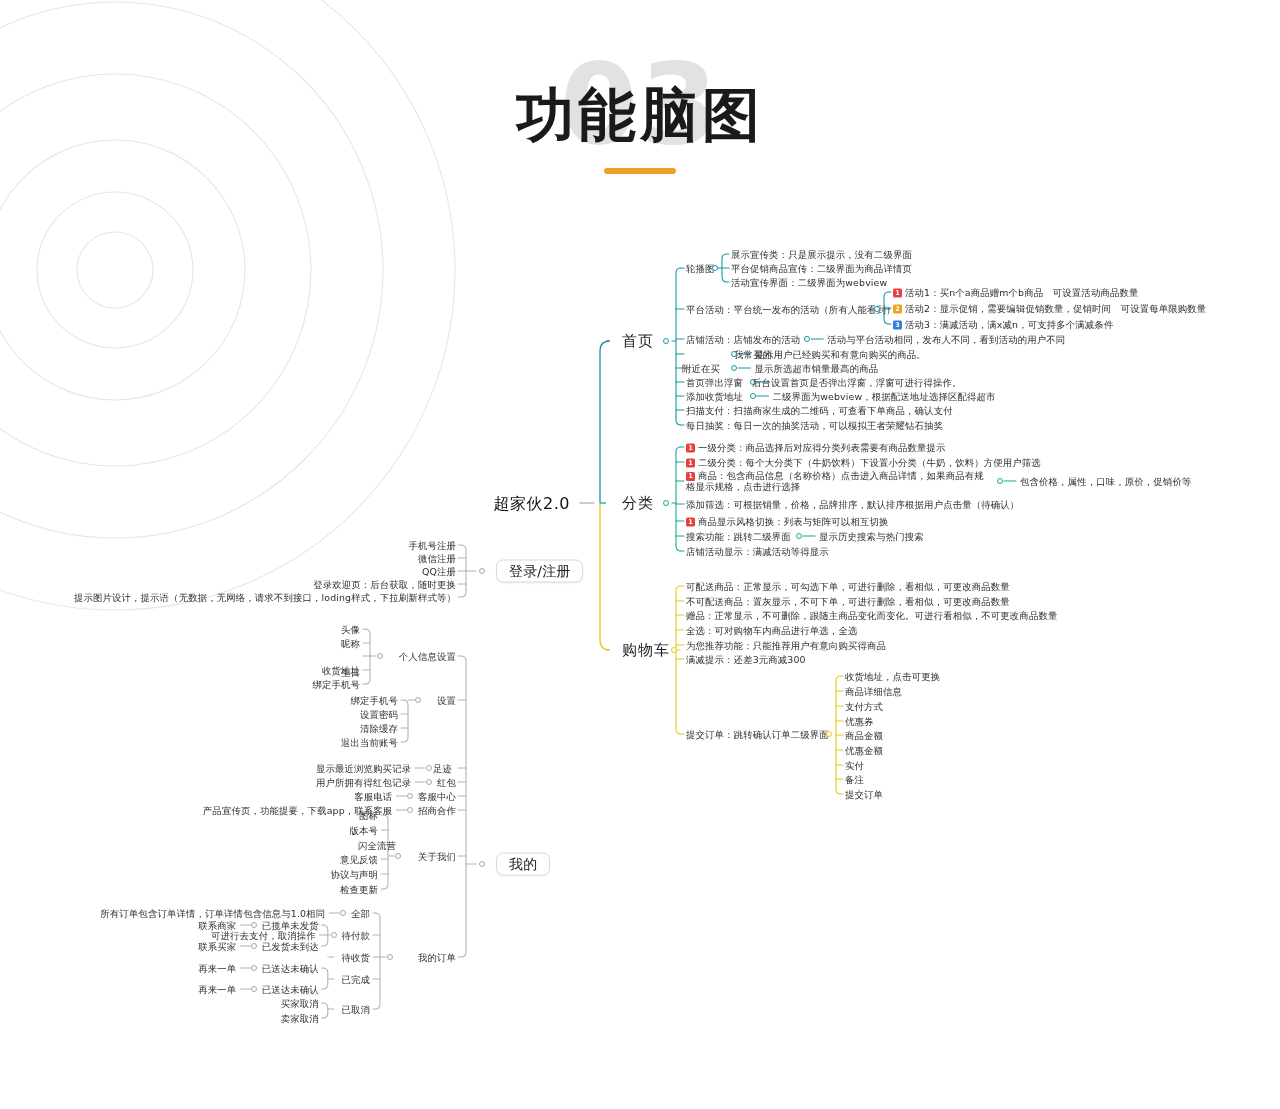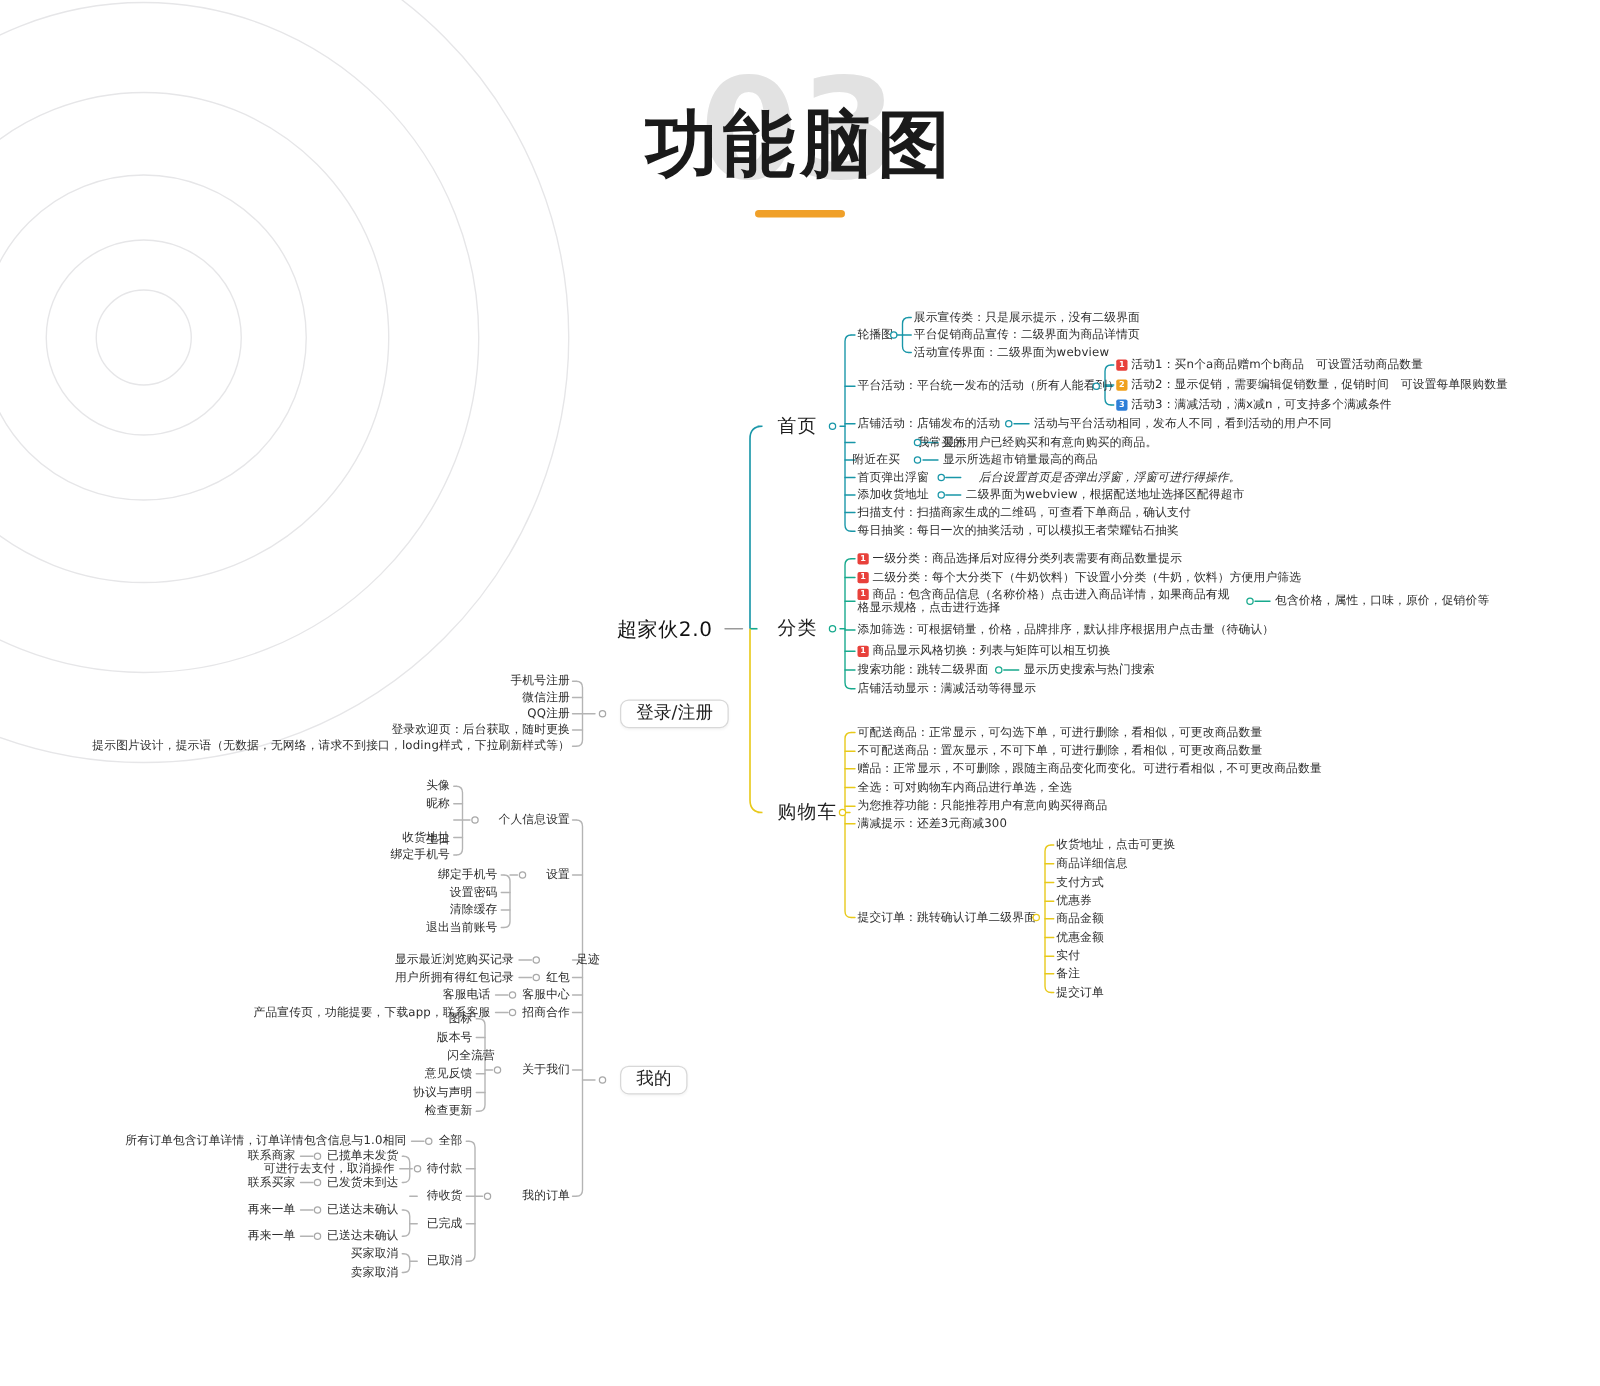--- a/index.html
+++ b/index.html
@@ -237,21 +237,21 @@
       <div class="dot teal" style="left: 807.2px; top: 339px;"></div>
       <div class="node r lvl2" style="left: 827.2px; top: 339px;">活动与平台活动相同，发布人不同，看到活动的用户不同</div>
       <div class="node r lvl2" style="left: 686px; top: 354px; margin-left: 48px;">我常买的</div>
       <div class="dot teal" style="left: 734.4px; top: 354px;"></div>
       <div class="node r lvl2" style="left: 754.4px; top: 354px;">显示用户已经购买和有意向购买的商品。</div>
       <div class="node r lvl2" style="left: 682px; top: 368px;">附近在买</div>
       <div class="dot teal" style="left: 734.4px; top: 368px;"></div>
       <div class="node r lvl2" style="left: 754.4px; top: 368px;">显示所选超市销量最高的商品</div>
       <div class="node r lvl2" style="left: 686px; top: 382px;">首页弹出浮窗</div>
       <div class="dot teal" style="left: 752.6px; top: 382px;"></div>
-      <div class="node r lvl2" style="left: 783px; top: 382px; font-style: italic;">后台设置首页是否弹出浮窗，浮窗可进行得操作。</div>
+      <div class="node r lvl2" style="left: 752px; top: 382px;">后台设置首页是否弹出浮窗，浮窗可进行得操作。</div>
       <div class="node r lvl2" style="left: 686px; top: 396px;">添加收货地址</div>
       <div class="dot teal" style="left: 752.6px; top: 396px;"></div>
       <div class="node r lvl2" style="left: 772.6px; top: 396px;">二级界面为webview，根据配送地址选择区配得超市</div>
       <div class="node r lvl2" style="left: 686px; top: 410px;">扫描支付：扫描商家生成的二维码，可查看下单商品，确认支付</div>
       <div class="node r lvl2" style="left: 686px; top: 425px;">每日抽奖：每日一次的抽奖活动，可以模拟王者荣耀钻石抽奖</div>
       <div class="node r lvl1" style="left: 622px; top: 503px;">分类</div>
       <div class="dot green" style="left: 666px; top: 503px;"></div>
       <div class="node r lvl2" style="left: 686px; top: 447px;"><span class="badge red">1</span><span>一级分类：商品选择后对应得分类列表需要有商品数量提示</span></div>
       <div class="node r lvl2" style="left: 686px; top: 462px;"><span class="badge red">1</span><span>二级分类：每个大分类下（牛奶饮料）下设置小分类（牛奶，饮料）方便用户筛选</span></div>
       <div class="node r lvl2" style="left: 686px; top: 481px; width: 300px; white-space: normal;"><span class="badge red">1</span><span>商品：包含商品信息（名称价格）点击进入商品详情，如果商品有规格显示规格，点击进行选择</span></div>
@@ -297,21 +297,21 @@
       <div class="node l lvl2" style="left: 360px; top: 643px;">昵称</div>
       <div class="node l lvl2" style="left: 360px; top: 656px; margin-top: 16px;">生日</div>
       <div class="node l lvl2" style="left: 360px; top: 670px;">收货地址</div>
       <div class="node l lvl2" style="left: 360px; top: 684px;">绑定手机号</div>
       <div class="node l lvl2" style="left: 456px; top: 700px;">设置</div>
       <div class="dot grey" style="left: 418px; top: 700px;"></div>
       <div class="node l lvl2" style="left: 398px; top: 700px;">绑定手机号</div>
       <div class="node l lvl2" style="left: 398px; top: 714px;">设置密码</div>
       <div class="node l lvl2" style="left: 398px; top: 728px;">清除缓存</div>
       <div class="node l lvl2" style="left: 398px; top: 742px;">退出当前账号</div>
-      <div class="node l lvl2" style="left: 480px; top: 768px; text-align: center;">足迹</div>
+      <div class="node l lvl2" style="left: 452px; top: 768px; text-align: center;">足迹</div>
       <div class="dot grey" style="left: 429.2px; top: 768px;"></div>
       <div class="node l lvl2" style="left: 411.2px; top: 768px;">显示最近浏览购买记录</div>
       <div class="node l lvl2" style="left: 456px; top: 782px;">红包</div>
       <div class="dot grey" style="left: 429.2px; top: 782px;"></div>
       <div class="node l lvl2" style="left: 411.2px; top: 782px;">用户所拥有得红包记录</div>
       <div class="node l lvl2" style="left: 456px; top: 796px;">客服中心</div>
       <div class="dot grey" style="left: 410.4px; top: 796px;"></div>
       <div class="node l lvl2" style="left: 392.4px; top: 796px;">客服电话</div>
       <div class="node l lvl2" style="left: 456px; top: 810px;">招商合作</div>
       <div class="dot grey" style="left: 410.4px; top: 810px;"></div>

